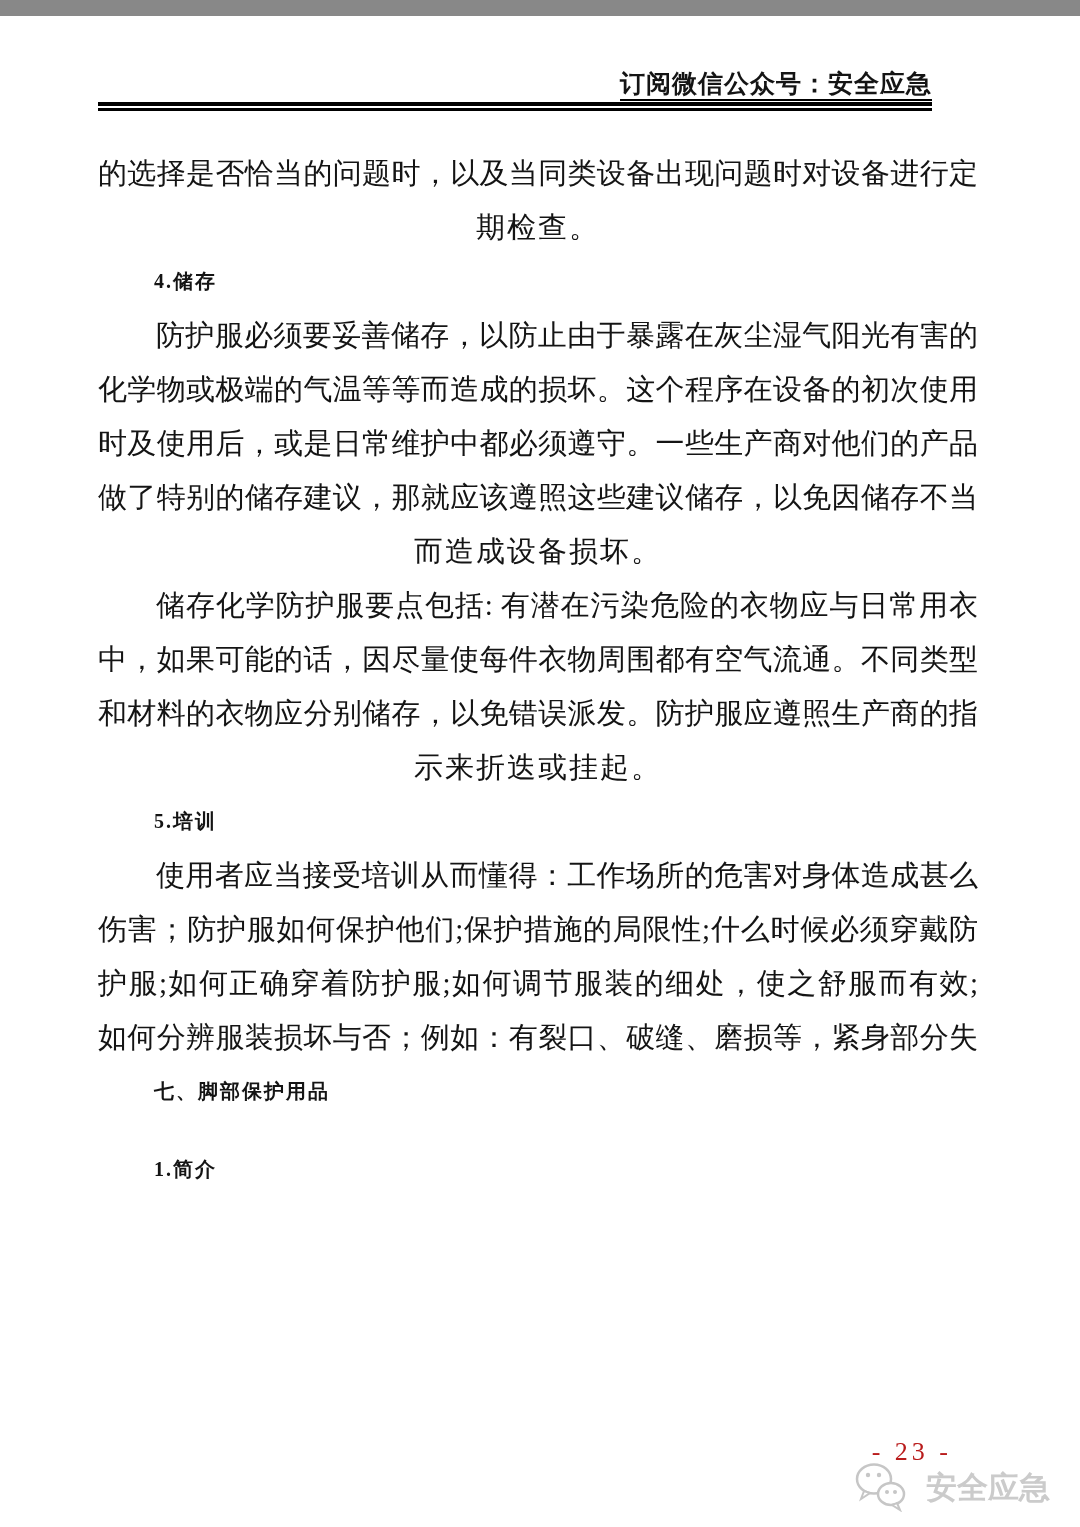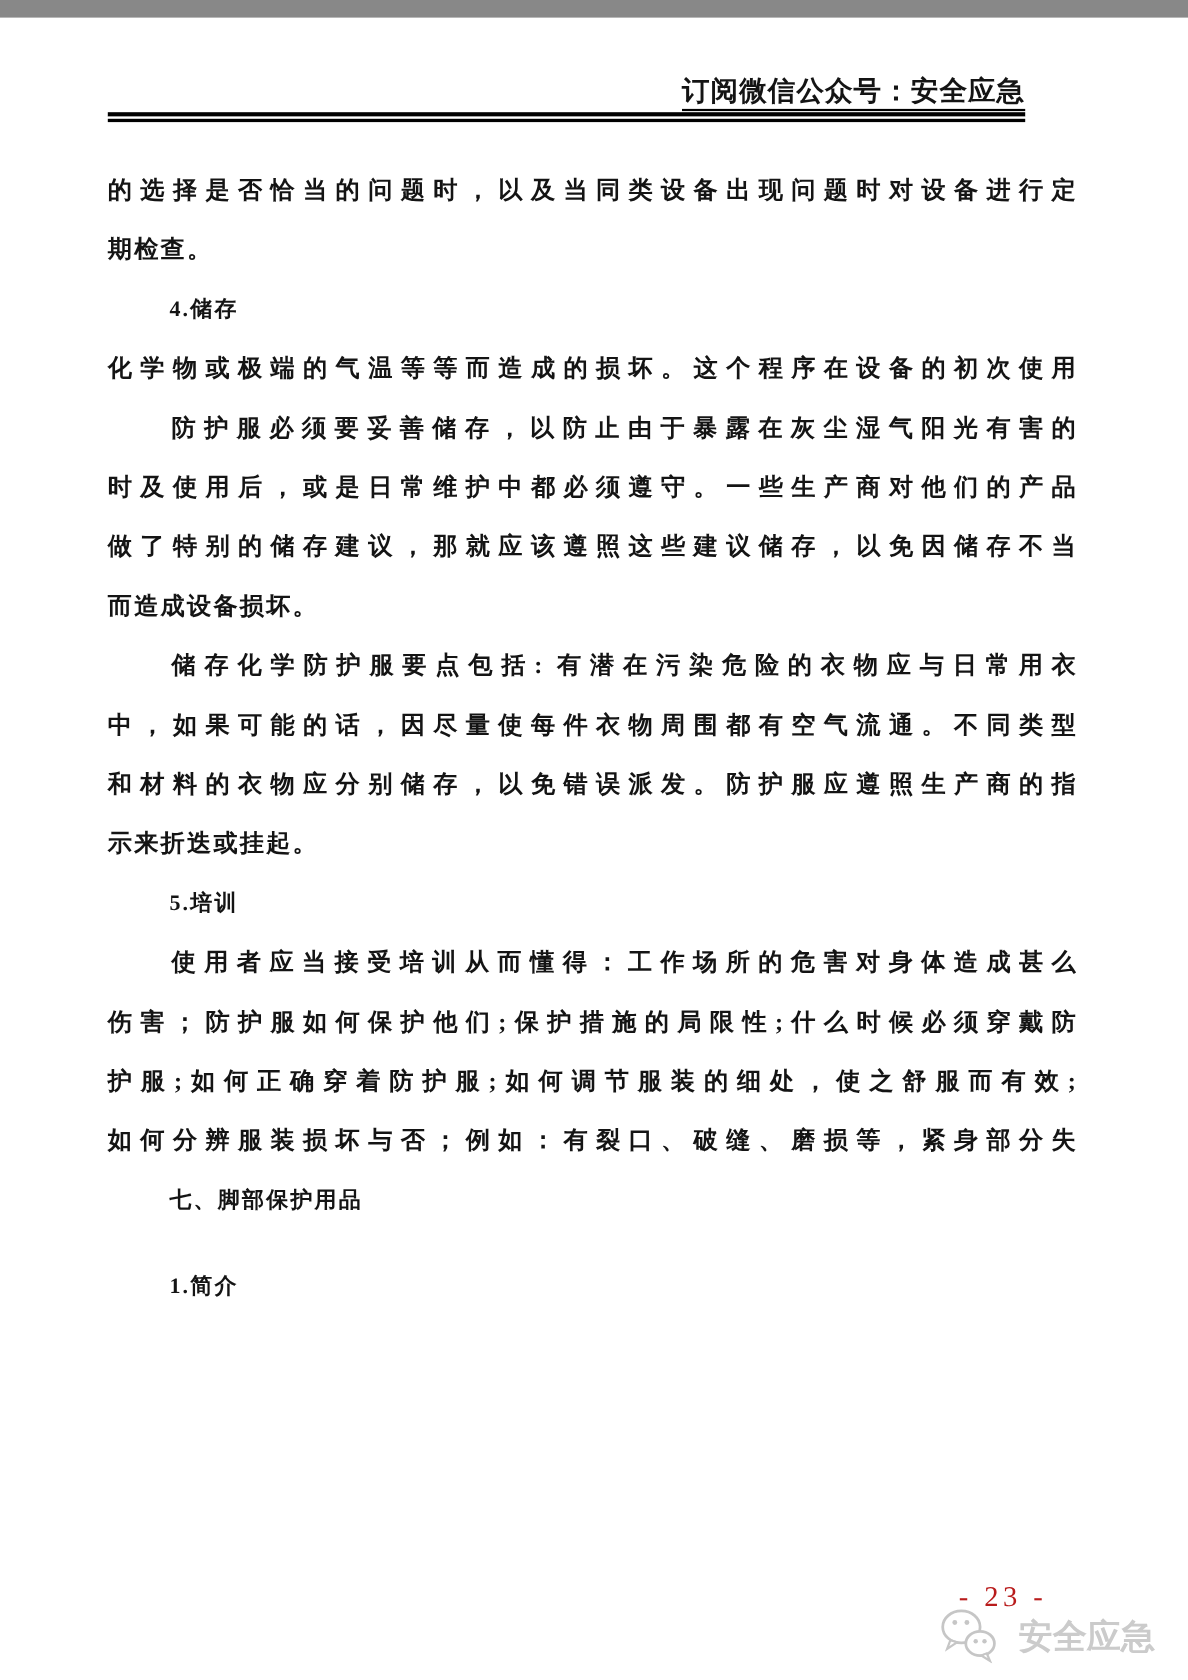--- a/index.html
+++ b/index.html
@@ -34,35 +34,34 @@
   .rule-a{height:4px;background:#000;margin-top:1px;}
   .rule-gap{height:2px;background:#fff;}
   .rule-b{height:3px;background:#000;}
   
   .doc-body{
     position:absolute;
     left:98px;top:130px;
     width:880px;
   }
   .ln{
-    font-size:22px;
+    font-size:29px;
     line-height:54px;
     height:54px;
     white-space:nowrap;
-    font-weight:bold;
   }
   .ln.j,.ln.ji{
     white-space:normal;
     text-align:justify;
     text-align-last:justify;
     text-justify:distribute;
     text-justify:inter-character;
   }
   .ln.ji{text-indent:58px;}
-  .ln.l{letter-spacing:2px;}
+  .ln.l{letter-spacing:2px;text-align:center;}
   .ln.h,.ln.h2{
     font-weight:bold;
     text-indent:56px;
     letter-spacing:2px;
     font-size:20px;
   }
   .ln.h2{margin-top:24px;}
   
   .page-number{
     position:absolute;
@@ -99,22 +98,22 @@
     </div>
     <div class="rule-a"></div>
     <div class="rule-gap"></div>
     <div class="rule-b"></div>
   </div>
 
   <div class="doc-body" id="doc-body">
       <div class="ln j">的选择是否恰当的问题时，以及当同类设备出现问题时对设备进行定</div>
       <div class="ln l">期检查。</div>
       <div class="ln h">4.储存</div>
+      <div class="ln ji">防护服必须要妥善储存，以防止由于暴露在灰尘湿气阳光有害的</div>
       <div class="ln j">化学物或极端的气温等等而造成的损坏。这个程序在设备的初次使用</div>
-      <div class="ln ji">防护服必须要妥善储存，以防止由于暴露在灰尘湿气阳光有害的</div>
       <div class="ln j">时及使用后，或是日常维护中都必须遵守。一些生产商对他们的产品</div>
       <div class="ln j">做了特别的储存建议，那就应该遵照这些建议储存，以免因储存不当</div>
       <div class="ln l">而造成设备损坏。</div>
       <div class="ln ji">储存化学防护服要点包括: 有潜在污染危险的衣物应与日常用衣</div>
       <div class="ln j">中，如果可能的话，因尽量使每件衣物周围都有空气流通。不同类型</div>
       <div class="ln j">和材料的衣物应分别储存，以免错误派发。防护服应遵照生产商的指</div>
       <div class="ln l">示来折迭或挂起。</div>
       <div class="ln h">5.培训</div>
       <div class="ln ji">使用者应当接受培训从而懂得：工作场所的危害对身体造成甚么</div>
       <div class="ln j">伤害；防护服如何保护他们;保护措施的局限性;什么时候必须穿戴防</div>

